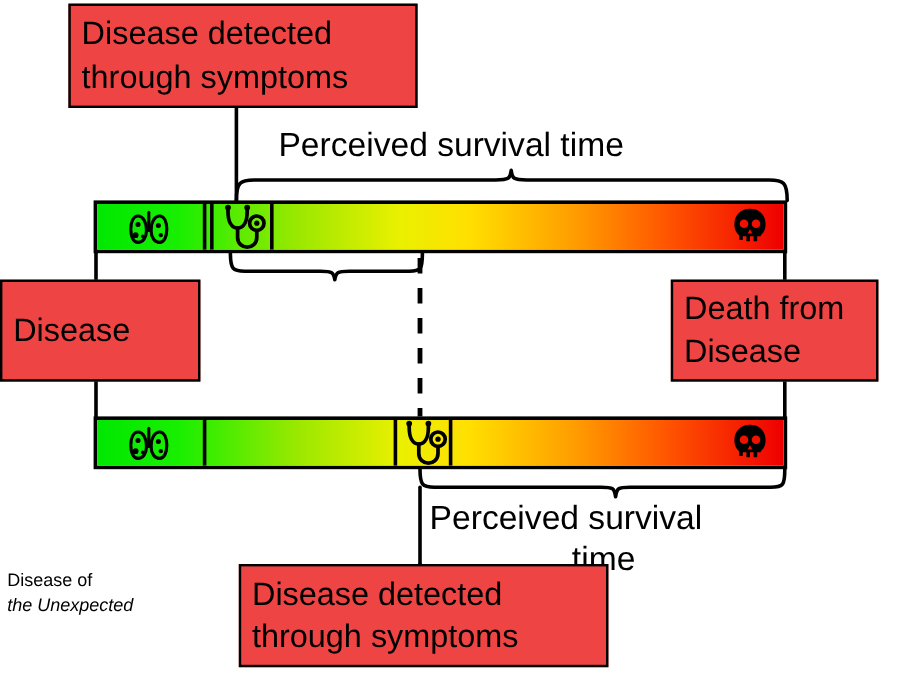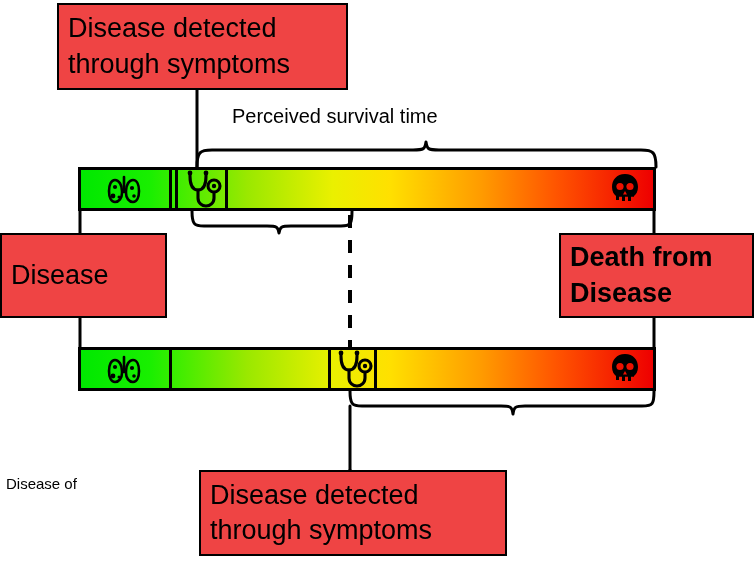--- a/index.html
+++ b/index.html
@@ -18,26 +18,26 @@
     box-sizing:border-box;
     display:flex;flex-direction:column;justify-content:center;
     font-size:27px;line-height:1.30;
     padding:4px 9px;
     z-index:6;
   }
   .boxlabel span{display:block;white-space:nowrap;}
 
   #box-screening{left:57px;top:3px;width:291px;height:87px;}
   #box-onset{left:0px;top:233px;width:167px;height:85px;}
-  #box-death{left:559px;top:233px;width:195px;height:85px;font-weight:bold;}
+  #box-death{left:559px;top:233px;width:173px;height:85px;}
   #box-symptoms{left:199px;top:470px;width:308px;height:86px;}
 
   
   .plainlabel{
-    position:absolute;font-size:20px;line-height:1.22;
+    position:absolute;font-size:28px;line-height:1.22;
     white-space:nowrap;z-index:5;
   }
   #lbl-perceived-top{left:232px;top:104px;}
   #lbl-lead{left:197px;top:233px;}
   #lbl-perceived-bottom{left:358px;top:415px;text-align:center;width:290px;white-space:normal;}
   #lbl-perceived-bottom span{display:block;}
   #lbl-perceived-bottom .l1{text-align:left;}
   #lbl-perceived-bottom .l2{text-align:center;}
 
   
@@ -251,18 +251,23 @@
   </div>
 
   <div class="boxlabel" id="box-symptoms">
     <span>Disease detected</span>
     <span>through symptoms</span>
   </div>
 
   <div class="plainlabel" id="lbl-perceived-top">Perceived survival time</div>
 
 
+  <div class="plainlabel" id="lbl-perceived-bottom">
+    <span class="l1">Perceived survival</span>
+    <span class="l2">time</span>
+  </div>
 
   <div id="credit">
     <span>Disease of</span>
+    <span class="ital">the Unexpected</span>
   </div>
 
 </div>
 
 </body></html>

